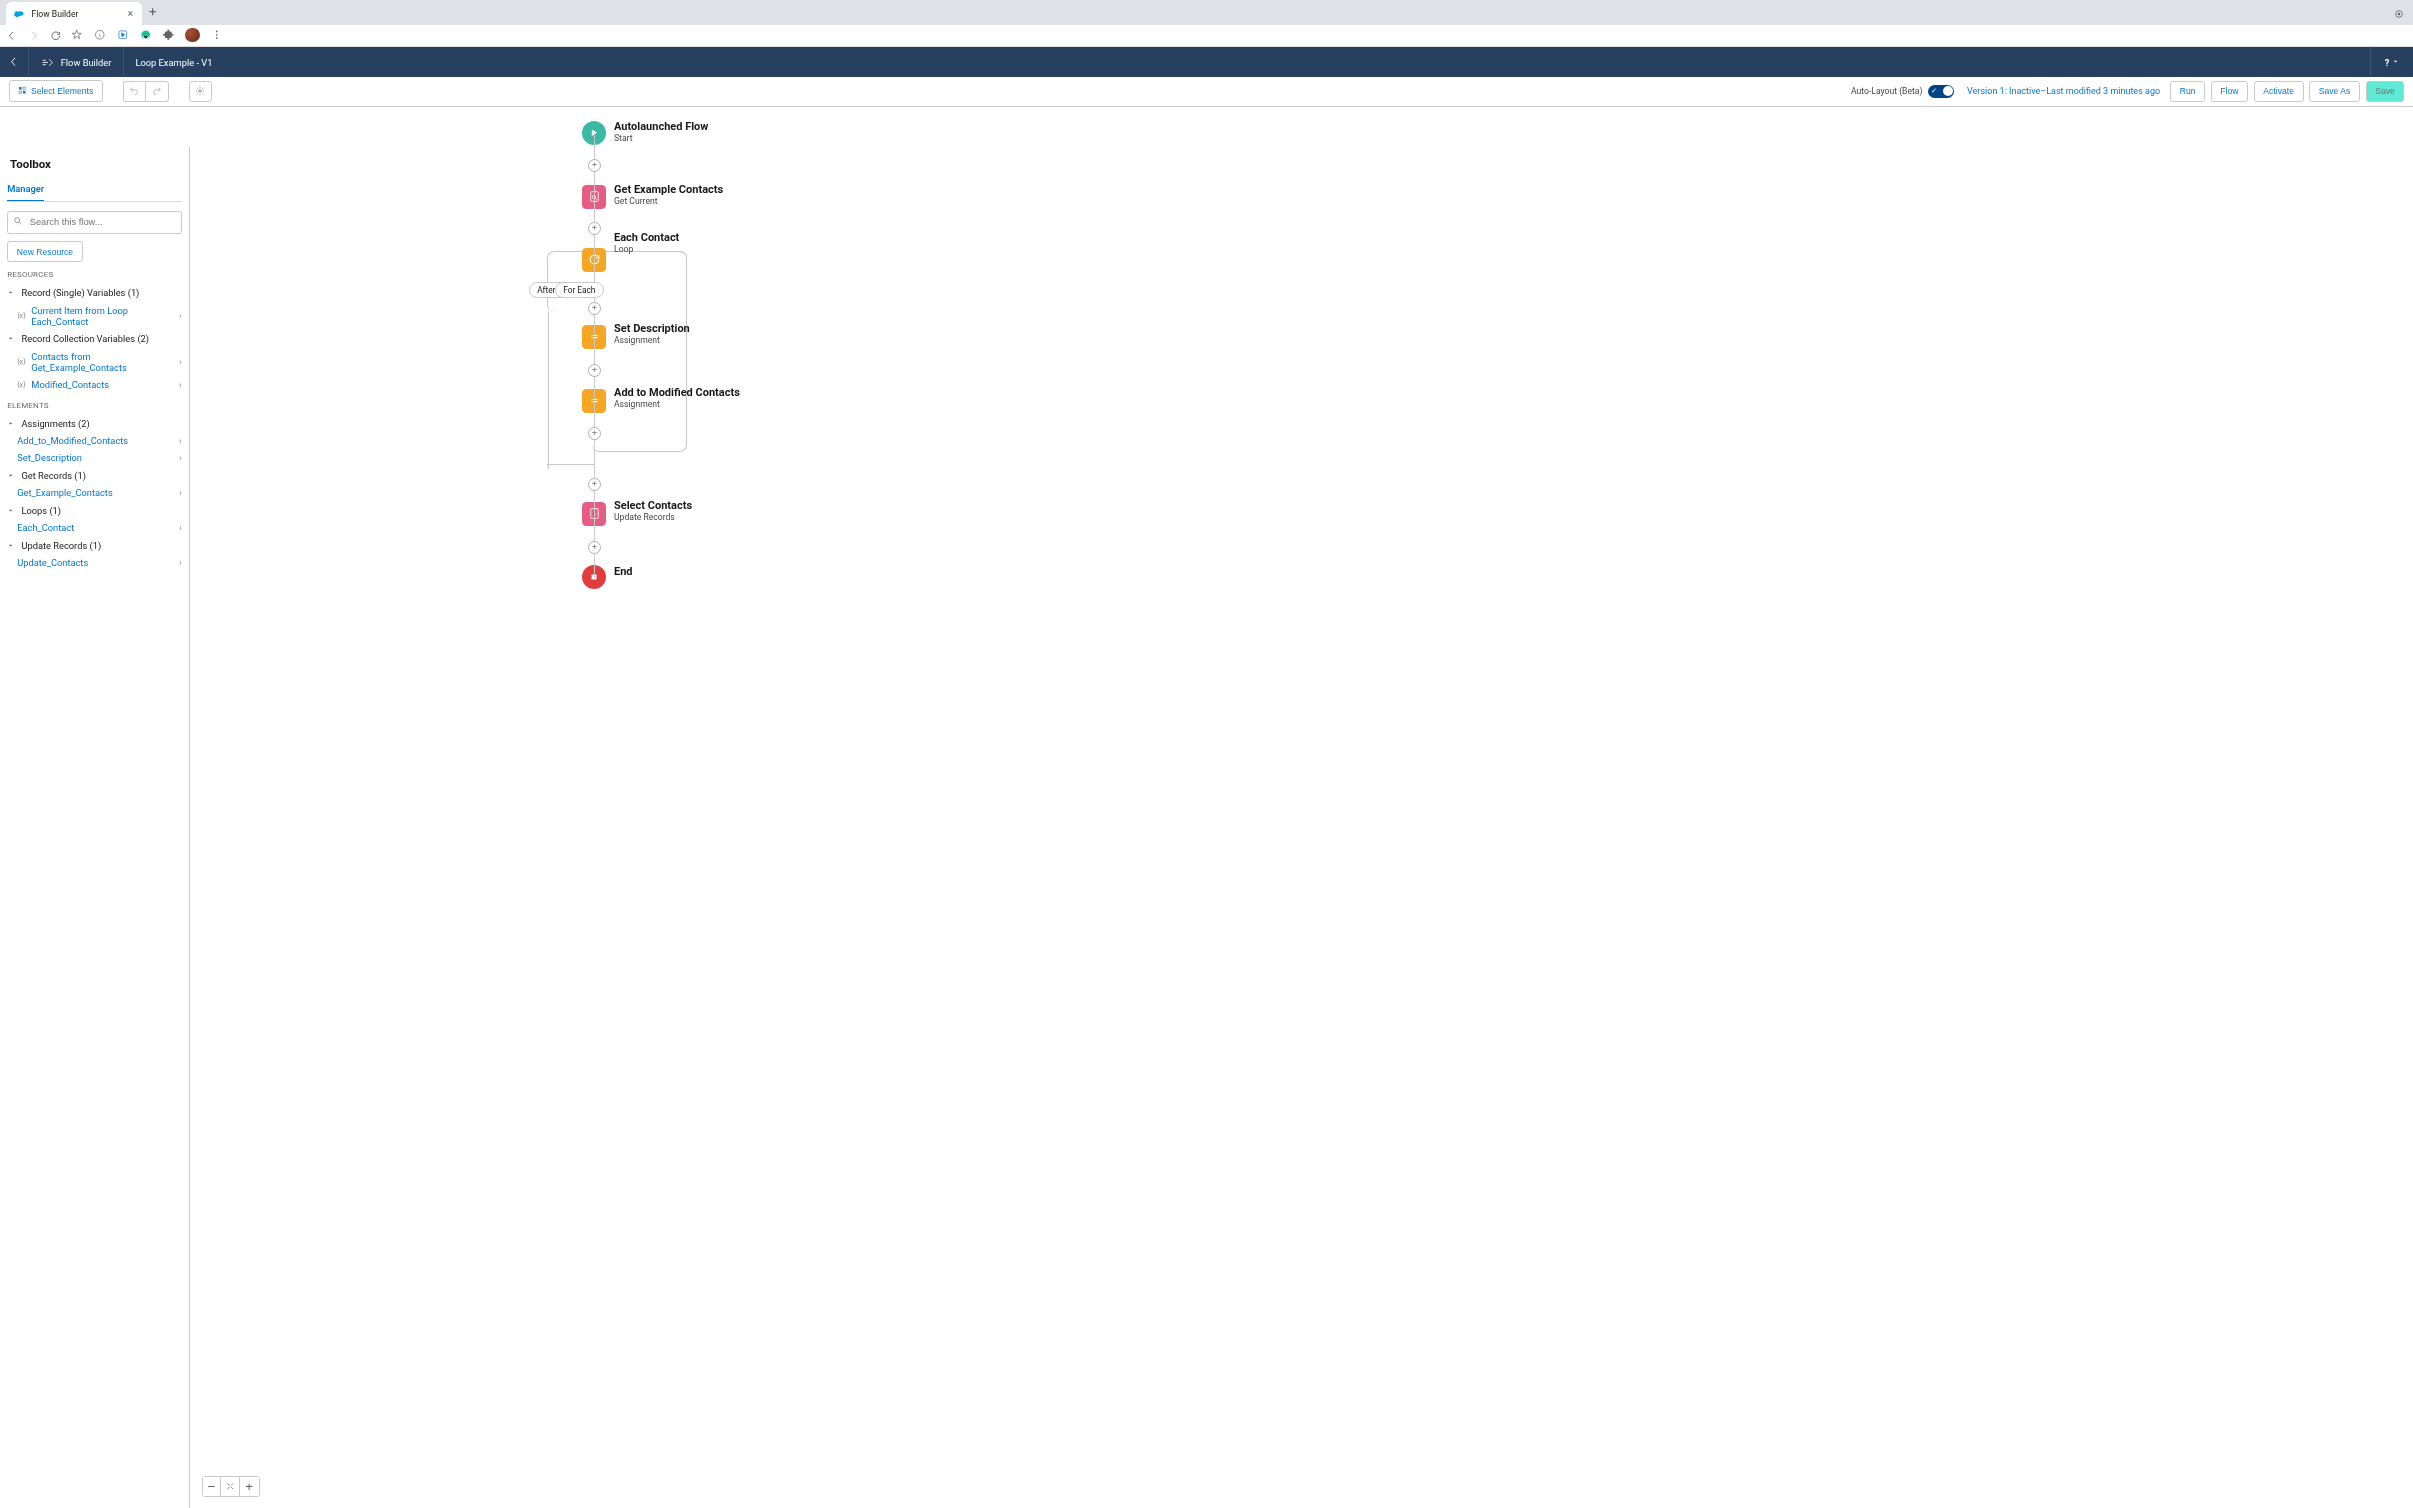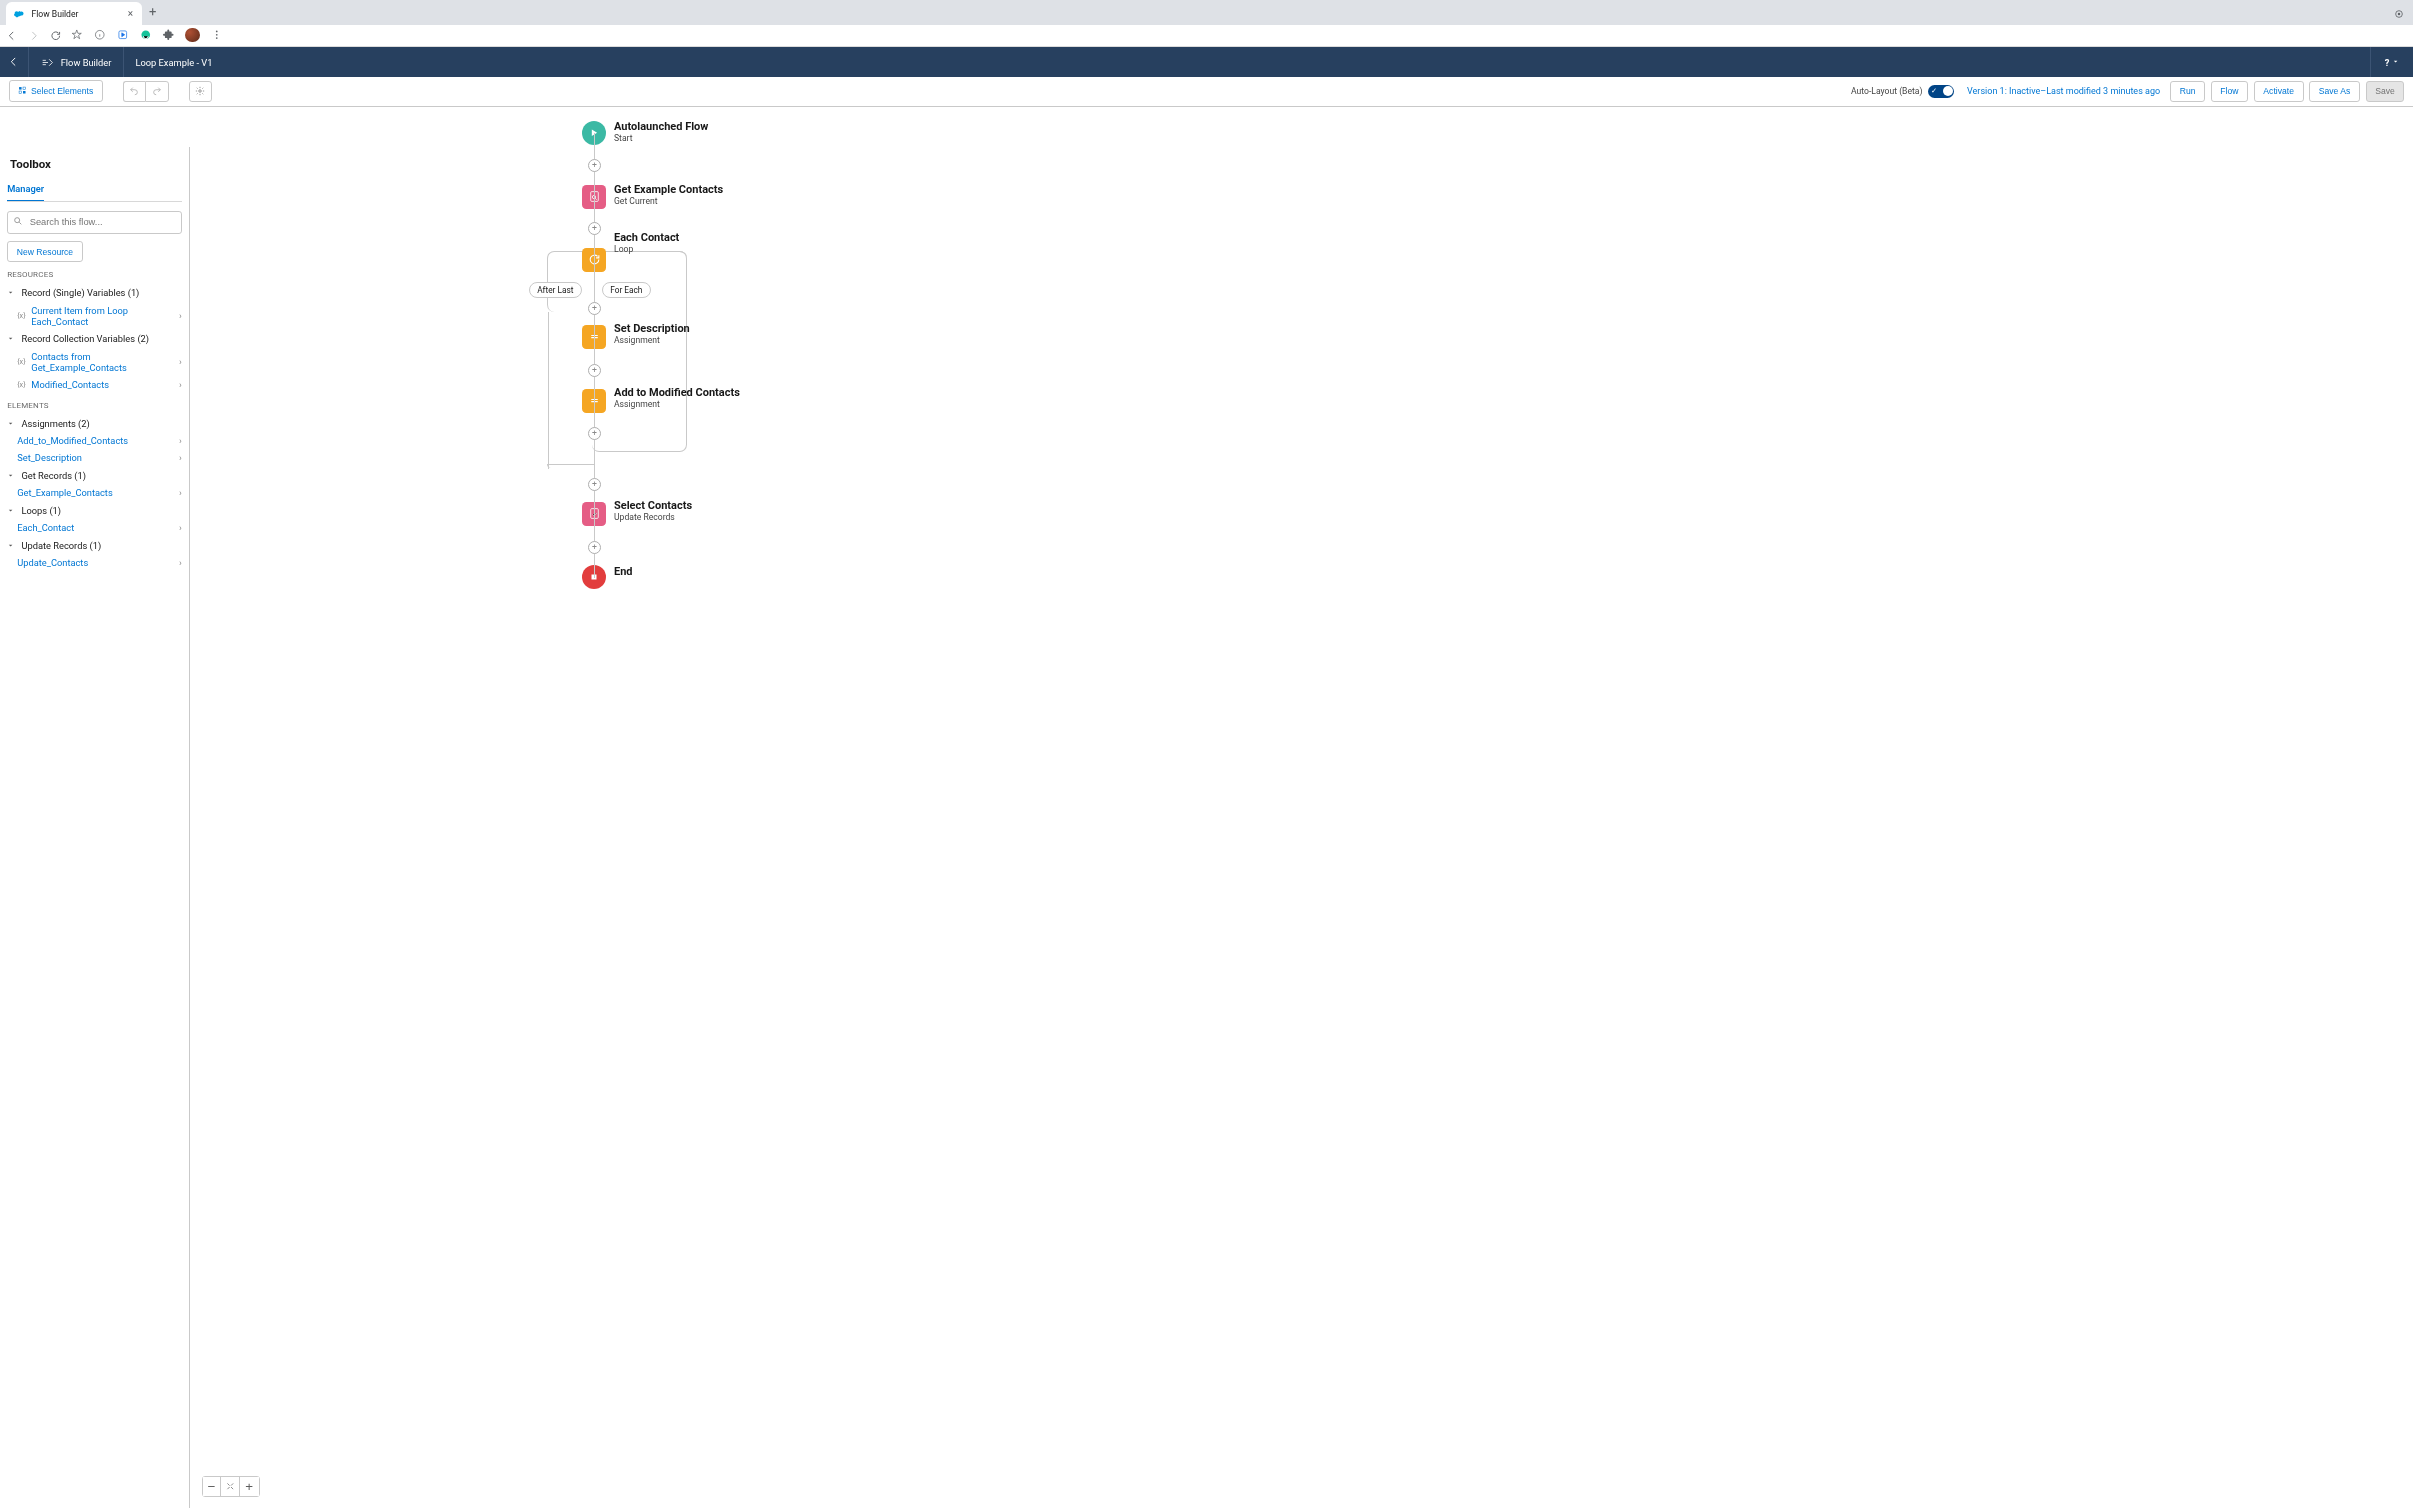--- a/index.html
+++ b/index.html
@@ -27,21 +27,21 @@
     .hdr-app { display:flex; align-items:center; gap:7.2px; padding: 0 11.5px; border-right: 0.7px solid #3c5474; font-size:9.3px; font-weight:400;}
     .hdr-flow-name { display:flex; align-items:center; padding:0 11.5px;}
     .hdr-spacer { flex:1; }
     .hdr-help { width:43px; border-left:0.7px solid #3c5474; display:flex; align-items:center; justify-content:center; gap:2.9px;}
 
     
     .toolbar { height: 29.5px; border-bottom: 0.7px solid #c9c9c9; display:flex; align-items:center; padding: 0 8.6px; gap: 5.7px; background:#fff;}
     .btn { border: 0.7px solid #c9c9c9; background:#fff; border-radius: 2.9px; padding: 4.3px 8.6px; font-size: 8.6px; color: #0176d3; cursor: pointer;}
     .btn.icon-only { padding: 4.3px 5.7px; color:#5c5c5c; display:flex; align-items:center; justify-content:center;}
     .btn.disabled { color: #b0b0b0; }
-    .btn.secondary { color: #747474; background:#e5e5e5;}
+    .btn.secondary { color: #747474; background:#5eead4;}
     .toolbar-left { display:flex; align-items:center; gap: 20px;}
     .group { display:flex; }
     .group .btn { border-radius: 0; border-right: none;}
     .group .btn:first-child { border-radius: 2.9px 0 0 2.9px;}
     .group .btn:last-child { border-radius: 0 2.9px 2.9px 0; border-right: 0.7px solid #c9c9c9;}
     .toolbar-spacer { flex:1; }
     .autolayout-label { font-size: 8.6px; color: #444;}
     .toggle { width: 26px; height: 13px; background: #014486; border-radius: 7.2px; position:relative; display:inline-block;}
     .toggle .knob { position:absolute; right:1.4px; top:1.4px; width:10px; height:10px; border-radius:50%; background:#fff;}
     .toggle .check { position:absolute; left:2.9px; top:1.4px; color:#fff; font-size:7.2px;}
@@ -407,21 +407,21 @@
       <svg width="13" height="13" viewBox="0 0 24 24">
           <path fill="none" stroke="#fff" stroke-width="2" d="M20 12a8 8 0 1 1-2.34-5.66M20 4v5h-5"></path>
         </svg>
     </div>
     <div class="node-label" style="top:124px; left:424px;">
       <div class="nl-title">Each Contact</div>
       <div class="nl-sub">Loop</div>
     </div>
 
     <div class="edge-label" style="top:175px; left:339px;">After Last</div>
-    <div class="edge-label" style="top:175px; left:412px;">For Each</div>
+    <div class="edge-label" style="top:175px; left:365px;">For Each</div>
 
     <div class="add-circle" style="top:195px; left:398px;">+</div>
 
     <div class="flow-node c-assign" style="top:218px; left:392px;">
       <svg width="13" height="13" viewBox="0 0 24 24">
           <path stroke="#fff" stroke-width="2" d="M6 10h12M6 14h12"></path>
         </svg>
     </div>
     <div class="node-label" style="top:215px; left:424px;">
       <div class="nl-title">Set Description</div>

